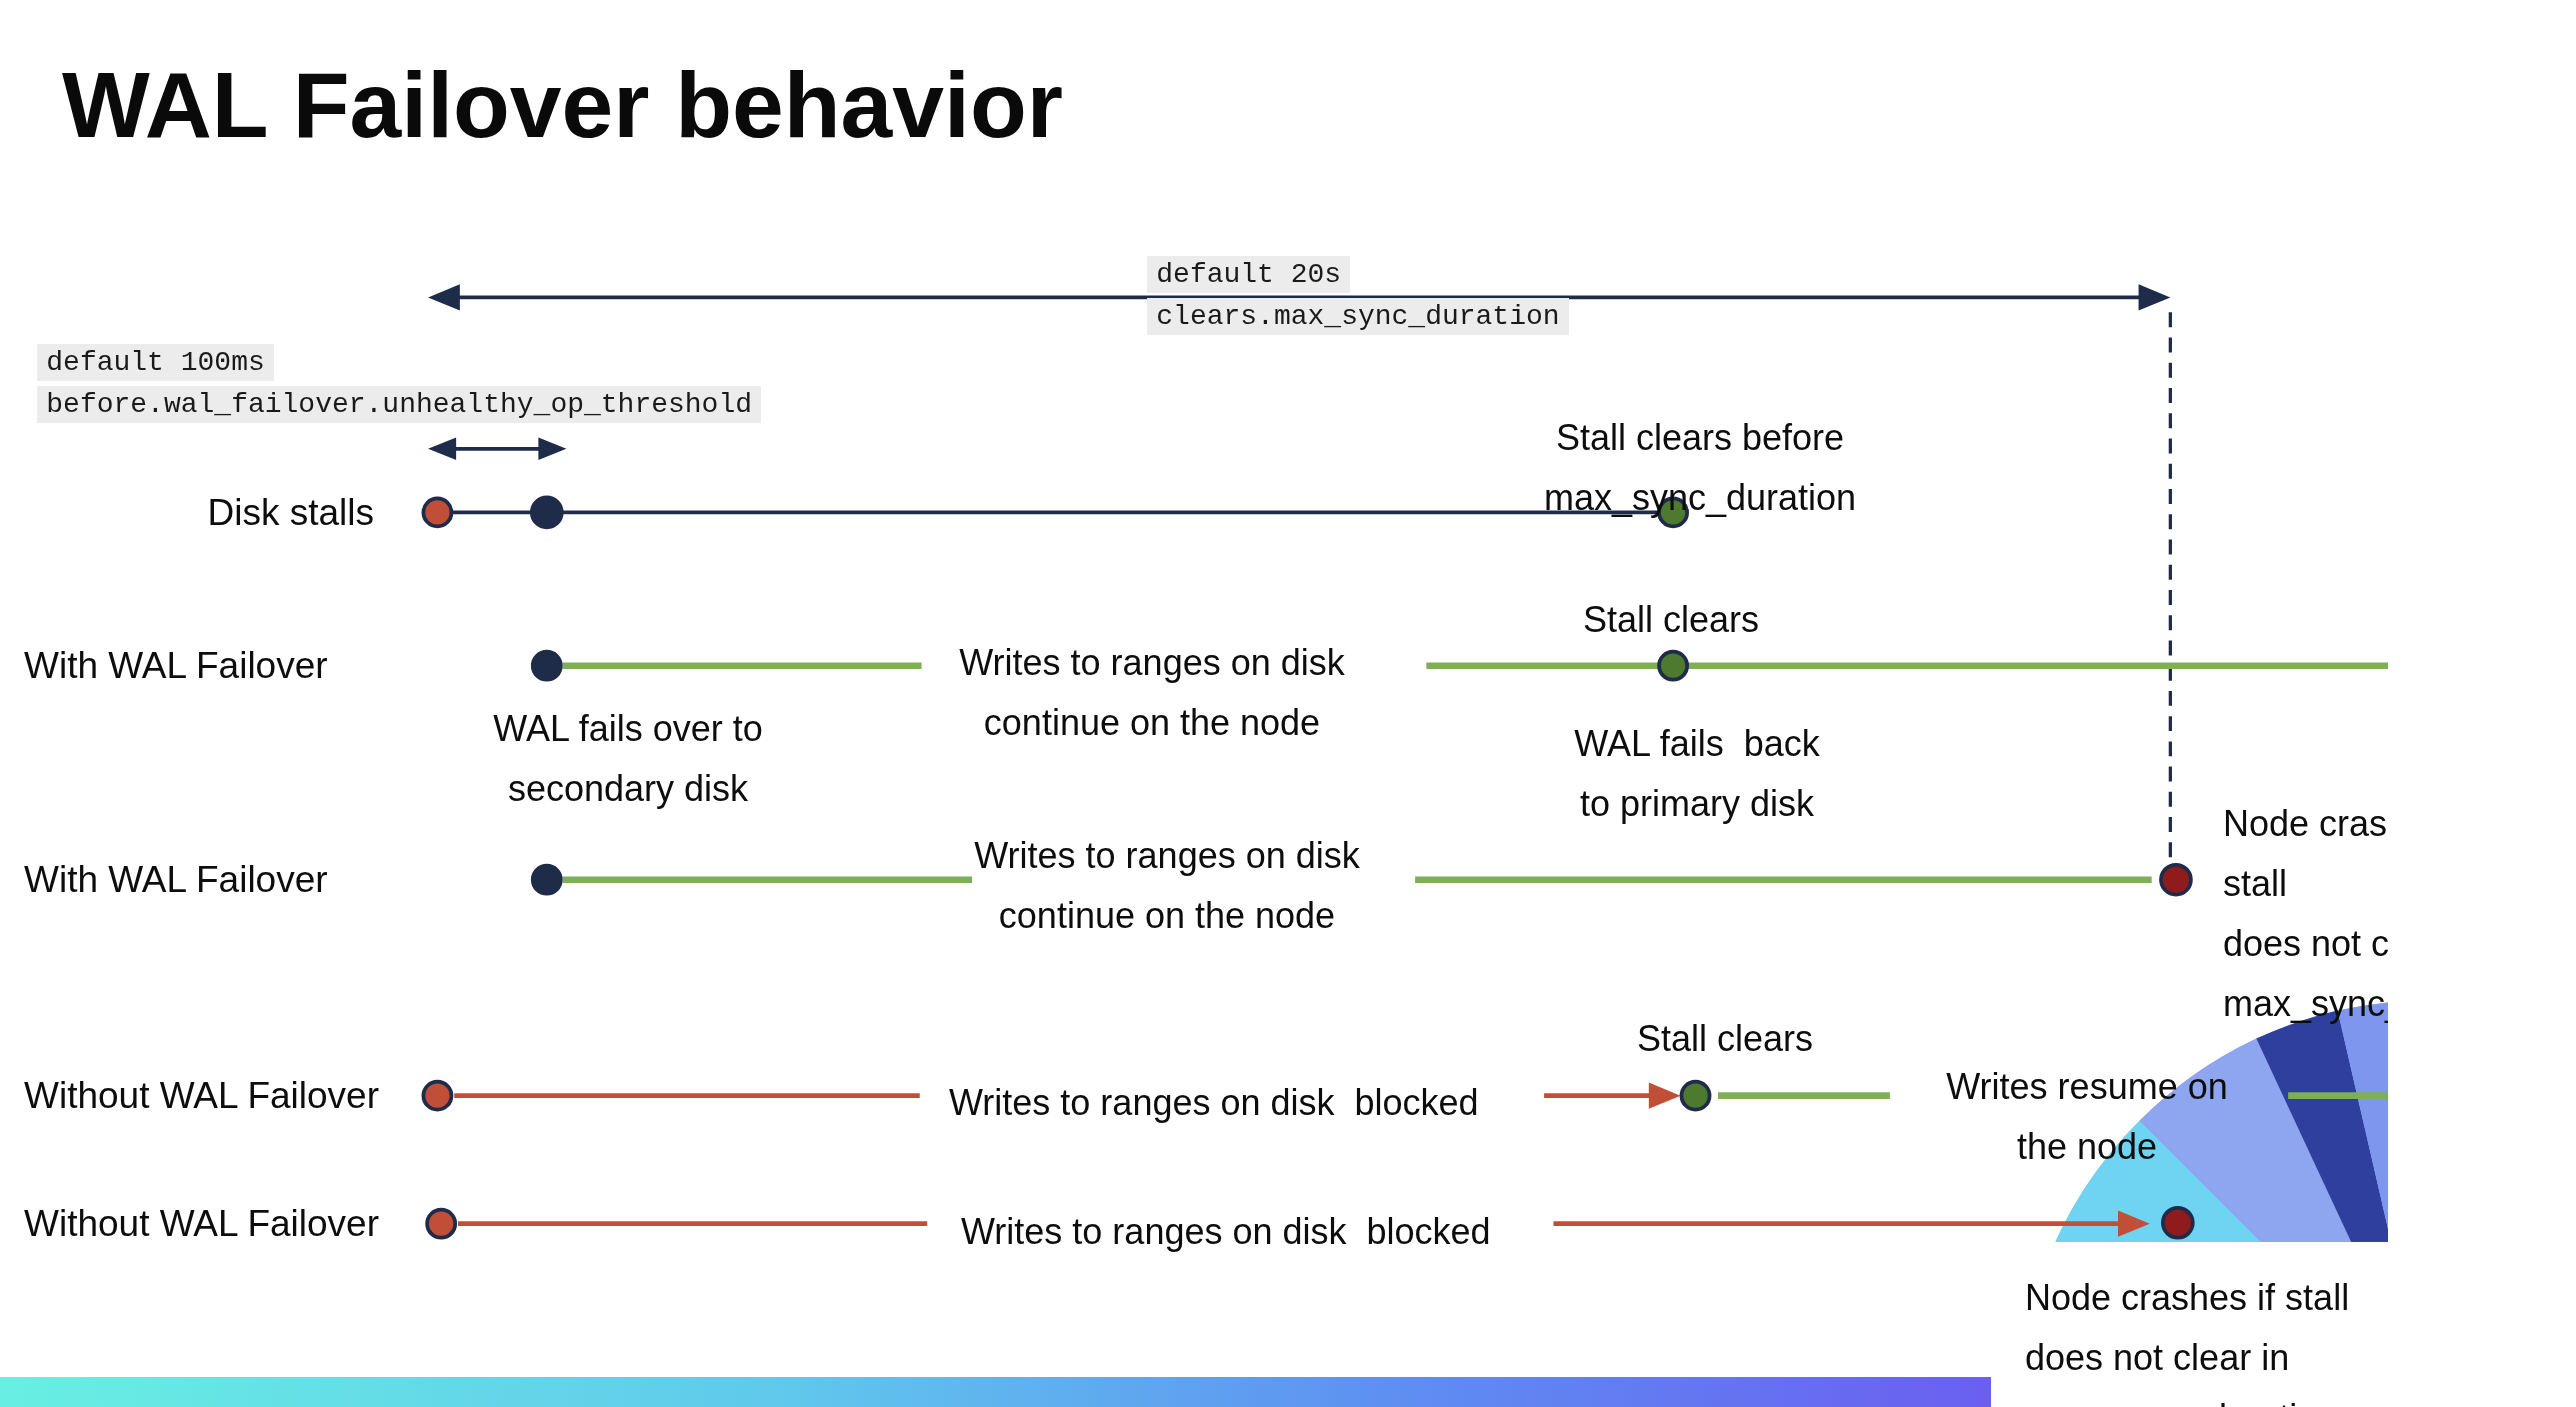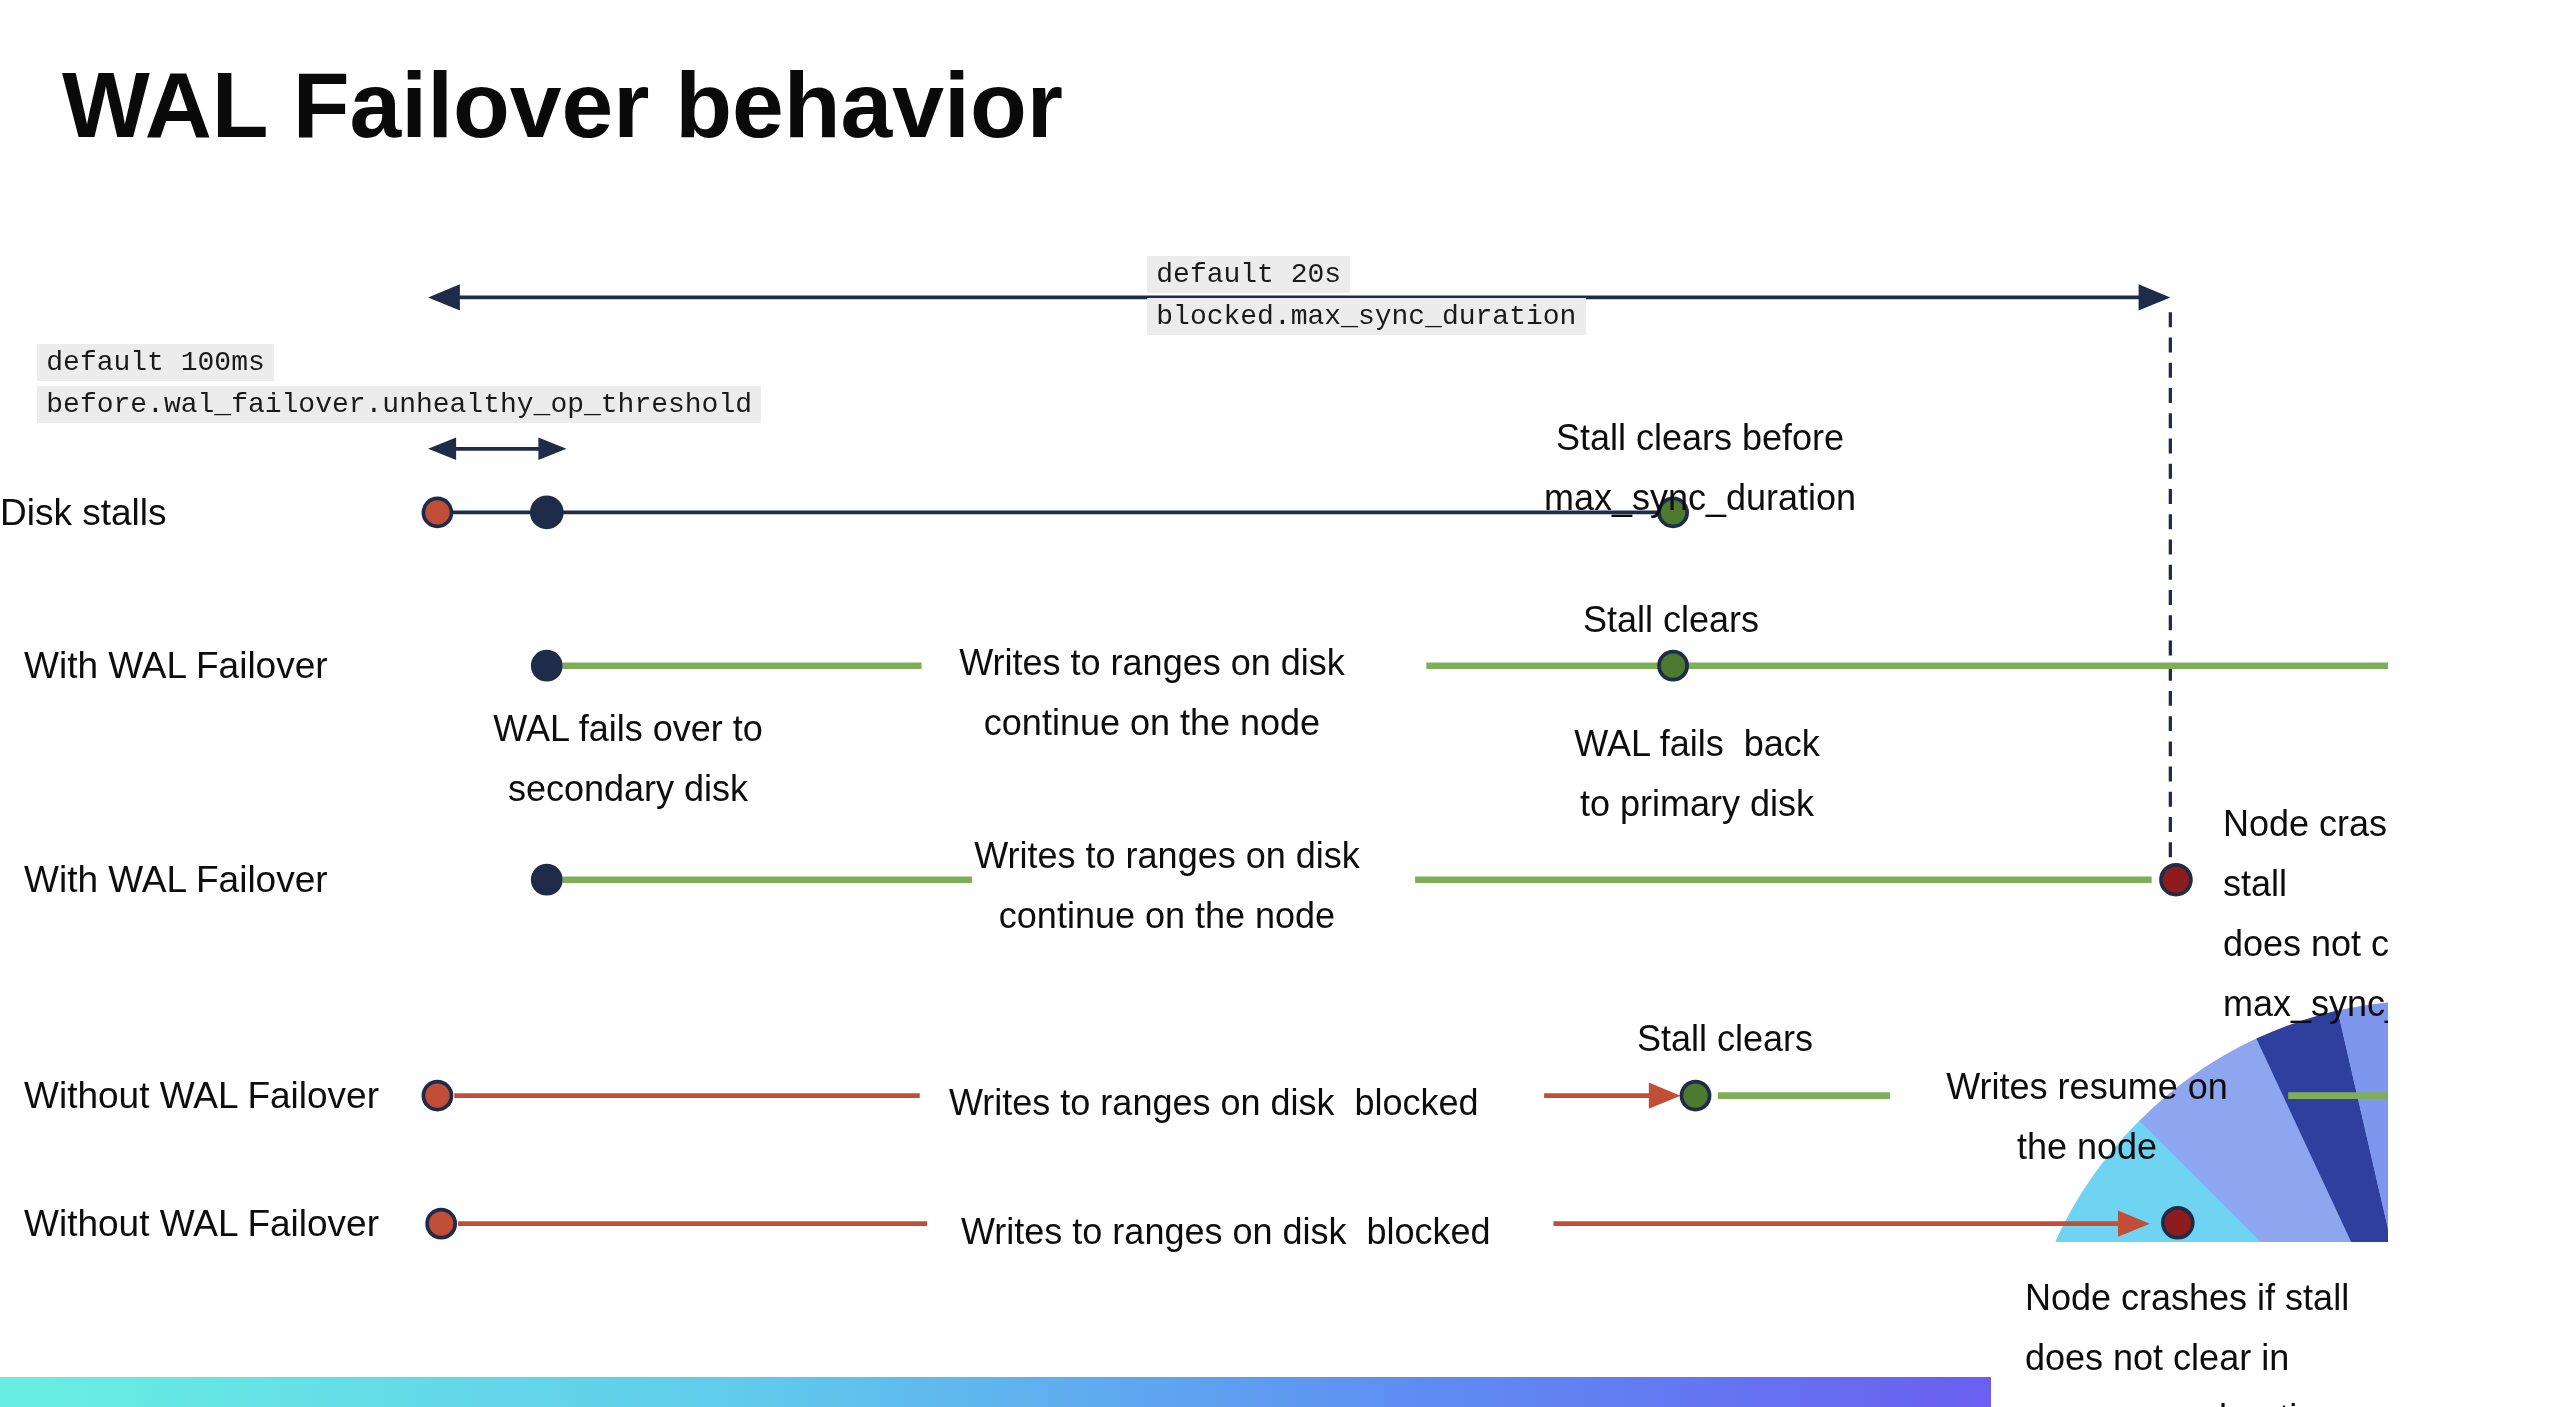--- a/index.html
+++ b/index.html
@@ -122,28 +122,28 @@
       <path d="M12,10 C30,20 44,20 52,24 C70,32 82,48 74,72 C69,88 60,100 50,112"></path>
       <path d="M88,10 C70,20 56,20 48,24 C30,32 18,48 26,72 C31,88 40,100 50,112"></path>
       <path d="M50,60 L50,102"></path>
       <path d="M50,60 C45,52 40,46 34,38"></path>
       <path d="M50,60 C55,52 60,46 66,38"></path>
     </g>
   </svg>
 
   <div class="abs cfg" style="left:1137px;top:256px;z-index:5;padding-left:10px;">
     <span>default 20s</span>
-    <span>blocked.max_sync_duration</span>
+    <span>clears.max_sync_duration</span>
   </div>
   <div class="abs cfg" style="left:37px;top:344px;z-index:5;">
     <span>default 100ms</span>
     <span>before.wal_failover.unhealthy_op_threshold</span>
   </div>
 
-  <div class="abs rowlabel" style="left:0;top:491px;width:374px;z-index:5;">Disk stalls</div>
+  <div class="abs rowlabel" style="left:0;top:491px;width:374px;text-align:right;z-index:5;">Disk stalls</div>
   <div class="abs rowlabel" style="left:24px;top:644px;z-index:5;">With WAL Failover</div>
   <div class="abs rowlabel" style="left:24px;top:858px;z-index:5;">With WAL Failover</div>
   <div class="abs rowlabel" style="left:24px;top:1074px;z-index:5;">Without WAL Failover</div>
   <div class="abs rowlabel" style="left:24px;top:1202px;z-index:5;">Without WAL Failover</div>
 
   <div class="abs note center" style="left:1700px;top:408px;z-index:5;">Stall clears before
 max_sync_duration</div>
 
   <div class="abs note center" style="left:1152px;top:633px;z-index:5;">Writes to ranges on disk
 continue on the node</div>

